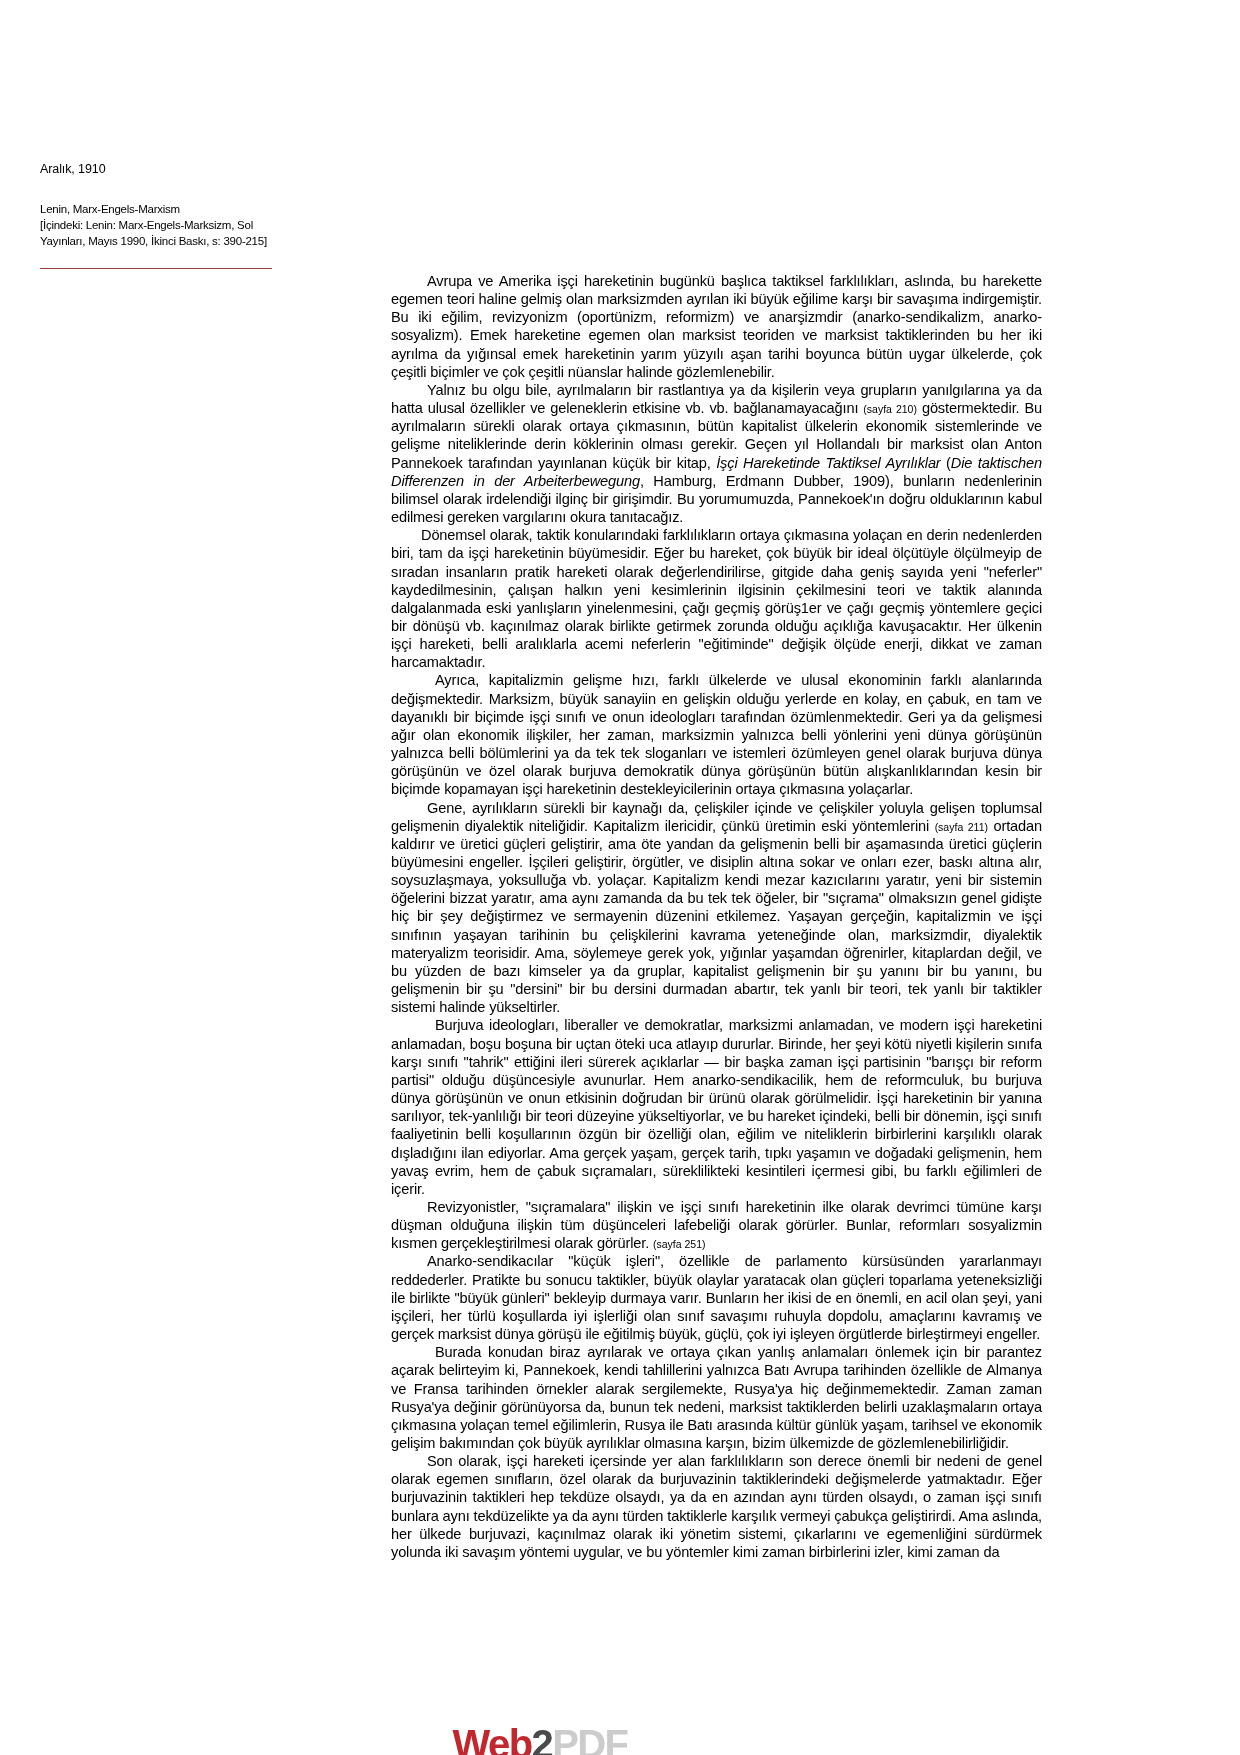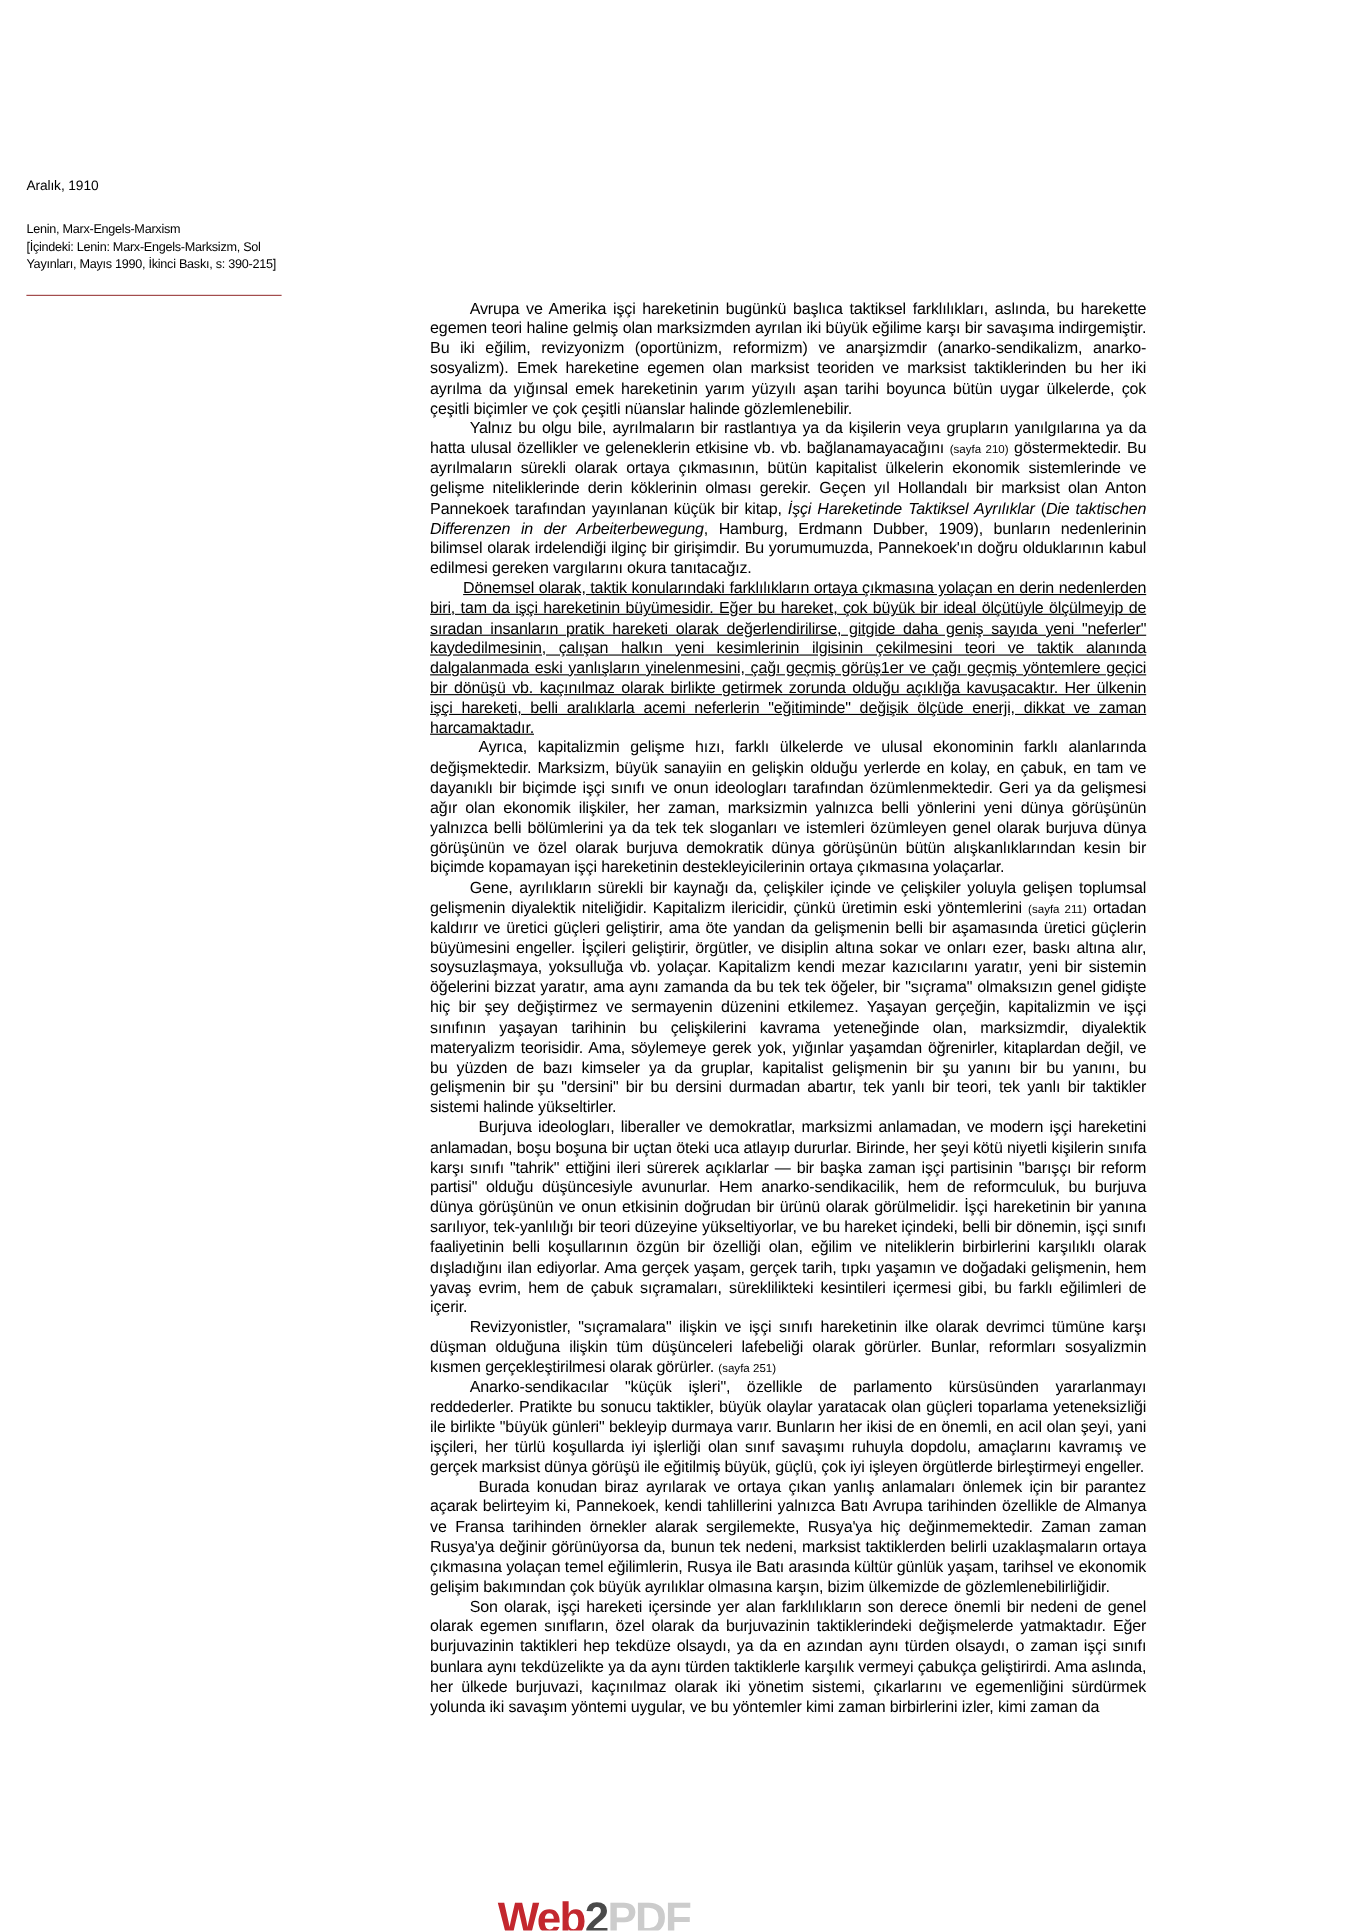--- a/index.html
+++ b/index.html
@@ -41,21 +41,21 @@
     font-size: 21px;
     font-weight: bold;
     line-height: 1.22;
     letter-spacing: -0.35px;
     margin: 0;
   }
   .doc-title span { display: block; }
 
   .meta-block {
     position: absolute;
-    left: 24px;
+    left: 40px;
     top: 160px;
     width: 232px;
   }
   .meta-date {
     font-size: 12.5px;
     line-height: 1.5;
     margin: 0 0 22px 0;
     letter-spacing: -0.1px;
   }
   .meta-source {
@@ -79,21 +79,21 @@
     margin: 0;
     font-size: 14.6px;
     line-height: 1.245;
     text-align: justify;
     text-justify: inter-word;
     letter-spacing: -0.15px;
     hyphens: none;
   }
   .body-col p.ind { text-indent: 36px; }
   .body-col p.ind-lg { text-indent: 44px; }
-  .body-col p.ind-sm { text-indent: 30px; text-decoration: underline; }
+  .body-col p.ind-sm { text-indent: 30px; }
 
   .it { font-style: italic; }
   .pg {
     font-size: 10.5px;
     letter-spacing: 0;
   }
 
   
   .footer {
     position: absolute;

